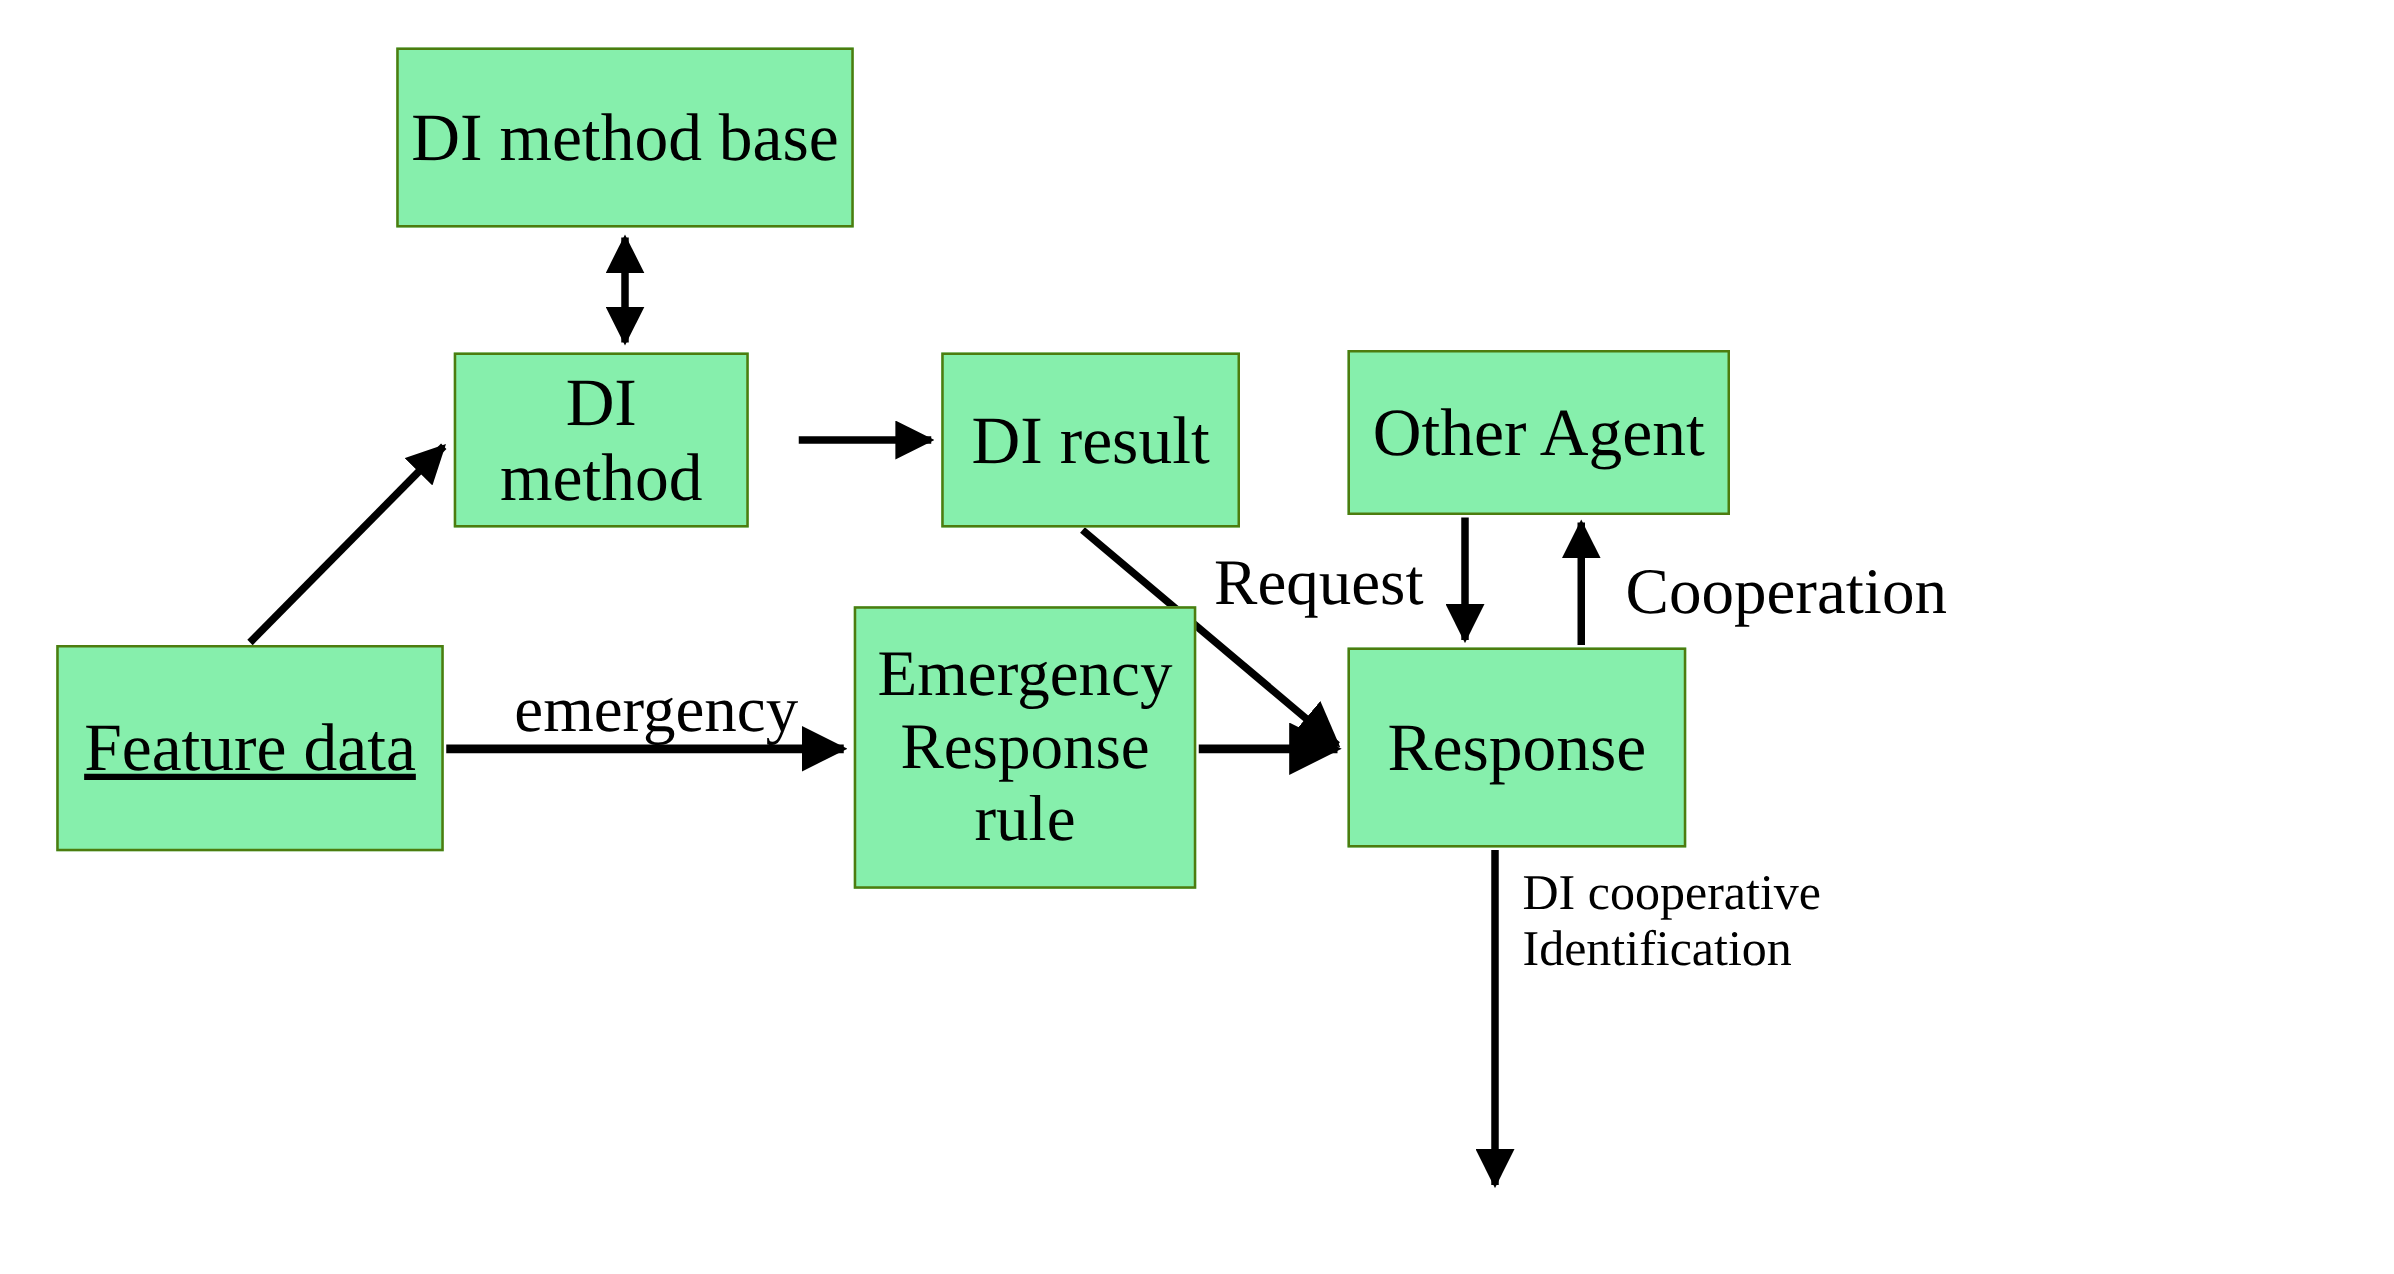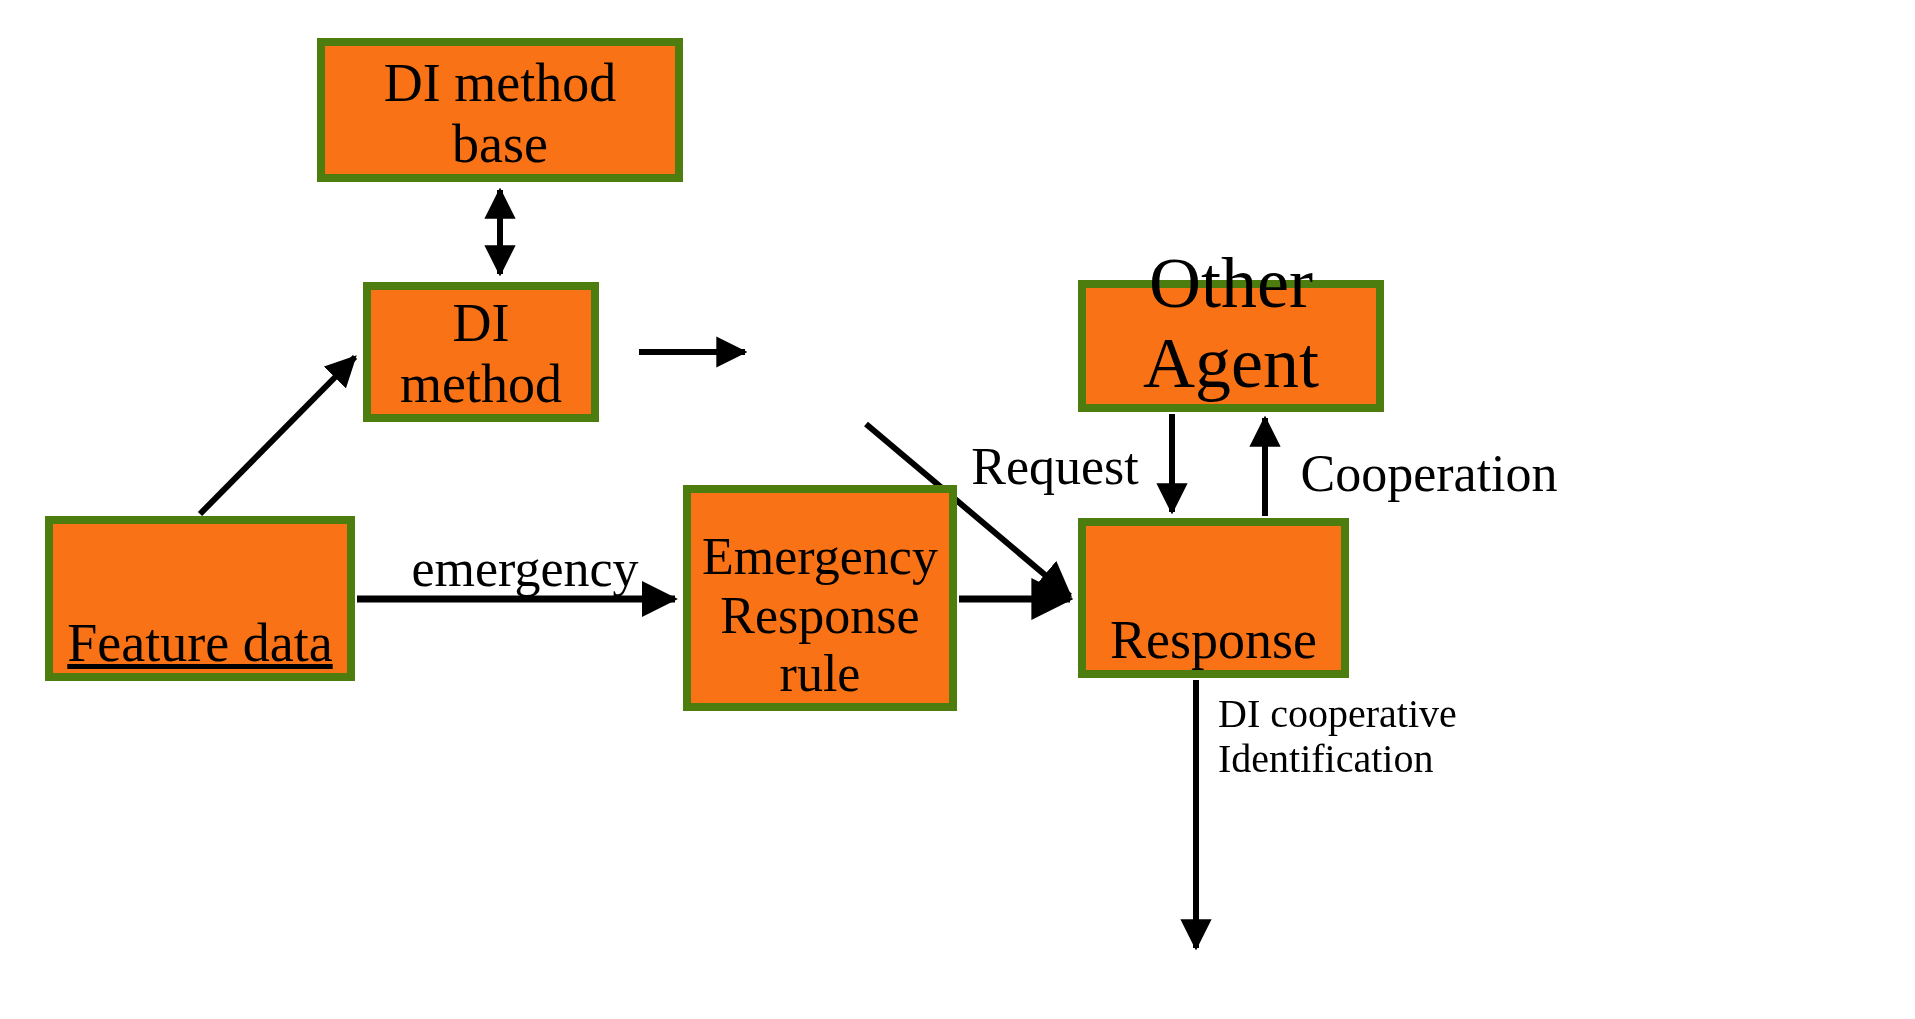--- a/index.html
+++ b/index.html
@@ -20,24 +20,24 @@
     position: absolute;
     left: 0;
     top: 0;
     width: 1915px;
     height: 1019px;
     pointer-events: none;
   }
   .node {
     position: absolute;
     box-sizing: border-box;
-    border: 8px solid #4d7c0f;
-    background: #f97316;
+    border: 2px solid #4d7c0f;
+    background: #86efac;
     display: flex;
-    align-items: flex-end;
+    align-items: center;
     justify-content: center;
     text-align: center;
     line-height: 1.12;
     z-index: 3;
   }
   .node .label {
     display: block;
     white-space: pre-line;
     padding: 0 6px;
   }
@@ -47,21 +47,21 @@
     background: transparent;
     white-space: pre-line;
     text-align: center;
     line-height: 1.12;
   }
 
   
   #n-di-method-base { left: 317px;  top: 38px;   width: 366px; height: 144px; font-size: 54px; }
   #n-di-method      { left: 363px;  top: 282px;  width: 236px; height: 140px; font-size: 54px; }
   #n-di-result      { left: 753px;  top: 282px;  width: 239px; height: 140px; font-size: 54px; }
-  #n-other-agent    { left: 1078px; top: 280px;  width: 306px; height: 132px; font-size: 72px; }
+  #n-other-agent    { left: 1078px; top: 280px;  width: 306px; height: 132px; font-size: 54px; }
   #n-feature-data   { left: 45px;   top: 516px;  width: 310px; height: 165px; font-size: 54px; text-decoration: underline; }
   #n-emergency-rule { left: 683px;  top: 485px;  width: 274px; height: 226px; font-size: 52px; }
   #n-interface      { left: 1078px; top: 518px;  width: 271px; height: 160px; font-size: 54px; }
 
   
   #l-emergency   { left: 400px;  top: 540px;  width: 250px; font-size: 52px; }
   #l-request     { left: 960px;  top: 438px;  width: 190px; font-size: 52px; }
   #l-cooperation { left: 1274px; top: 445px;  width: 310px; font-size: 52px; text-align: center; }
   #l-di-coop     { left: 1218px; top: 692px;  width: 340px; font-size: 40px; text-align: left; }
 </style>
@@ -121,20 +121,23 @@
   </svg>
 
   <div class="node" id="n-di-method-base">
     <span class="label">DI method base</span>
   </div>
 
   <div class="node" id="n-di-method">
     <span class="label">DI method</span>
   </div>
 
+  <div class="node" id="n-di-result">
+    <span class="label">DI result</span>
+  </div>
 
   <div class="node" id="n-other-agent">
     <span class="label">Other Agent</span>
   </div>
 
   <div class="node" id="n-feature-data">
     <span class="label">Feature data</span>
   </div>
 
   <div class="node" id="n-emergency-rule">

